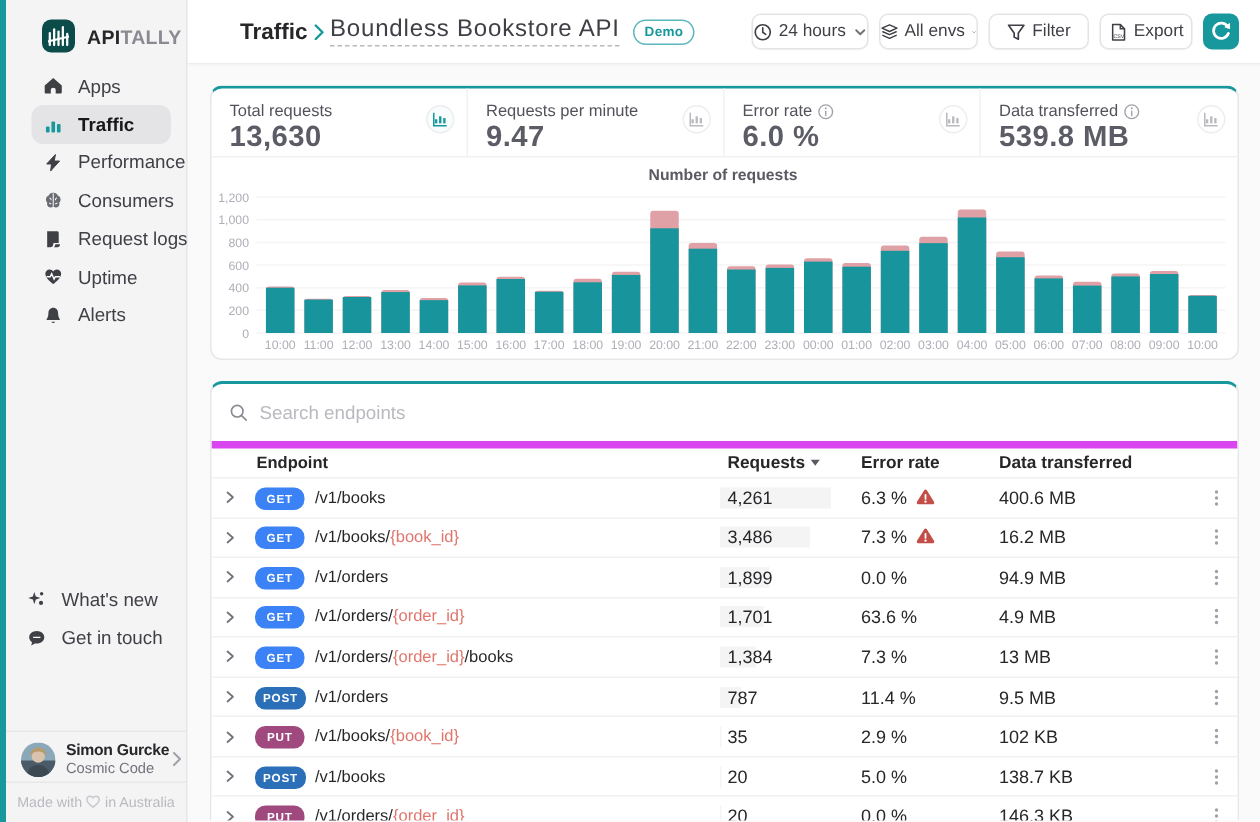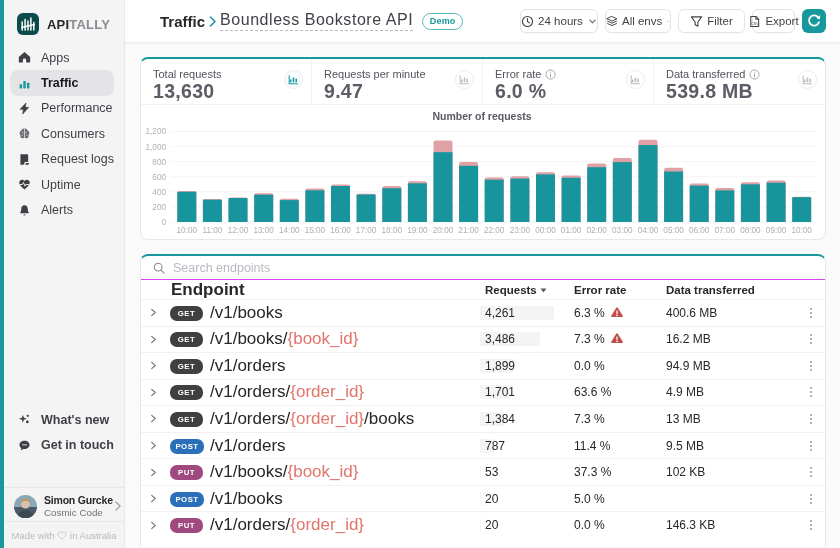--- a/index.html
+++ b/index.html
@@ -1,40 +1,40 @@
 <!DOCTYPE html>
 <html><head>
 <meta charset="utf-8">
 <style>
 * { margin:0; padding:0; box-sizing:border-box; }
 html,body { width:840px; height:548px; overflow:hidden; font-family:"Liberation Sans", sans-serif; background:#fafafa; }
 body { display:flex; }
 .stripe { position:fixed; left:0; top:0; width:4px; height:548px; background:#16989c; z-index:10; }
-.sidebar { width:125px; min-width:125px; height:548px; background:#f4f4f5; border-right:1px solid #e7e7ea; padding-left:4px; position:relative; }
+.sidebar { width:125px; min-width:125px; height:548px; background:#f4f4f5; border-right:1px solid #e7e7ea; padding-left:15px; position:relative; }
 .logo { display:flex; align-items:center; gap:8px; padding:13px 0 0 13px; height:35px; }
 .logobox { width:22px; height:22px; border-radius:6px; background:#0b4b49; display:flex; align-items:center; justify-content:center; }
 .logotext { font-size:13px; font-weight:bold; color:#27272a; letter-spacing:0.2px; }
 .logotext span { color:#8a8a93; font-weight:bold; }
 .nav { margin-top:10px; }
 .navitem { display:flex; align-items:center; height:25.4px; margin:0 10px 0 6px; padding-left:8px; border-radius:8px; color:#3f3f46; font-size:12.5px; white-space:nowrap; }
 .navitem svg { width:13px; height:13px; margin-right:10px; flex:none; }
 .navitem.sel { background:#e4e4e7; color:#18181b; font-weight:bold; }
-.navbottom { position:absolute; left:4px; right:0; top:407px;font-weight:bold; }
+.navbottom { position:absolute; left:4px; right:0; top:387px; }
 .profile { position:absolute; left:4px; right:0; top:487px; border-top:1px solid #e7e7ea; height:33px; display:flex; align-items:center; padding:4px 8px 0 10px; }
 .pname { font-size:10.5px; font-weight:bold; letter-spacing:-0.2px; color:#27272a; line-height:1.25; white-space:nowrap; }
 .pco { font-size:9.8px; color:#71717a; line-height:1.2; white-space:nowrap; }
 .madewith { position:absolute; left:4px; right:0; top:521px; border-top:1px solid #e7e7ea; text-align:center; font-size:9.5px; color:#b9b9c0; padding-top:8px; white-space:nowrap; }
 .main { flex:1; height:548px; display:flex; flex-direction:column; }
 .topbar { height:43px; background:#fff; border-bottom:1px solid #ededf0; display:flex; align-items:center; padding:0 16px 0 35px; box-shadow:0 1px 2px rgba(0,0,0,0.03); white-space:nowrap; }
 .crumb-a { font-size:15px; font-weight:bold; color:#27272a; }
 .crumb-sep { margin:0 4px 0 4px; }
 .crumb-b { font-size:16px; letter-spacing:0.55px; color:#3f3f46; border-bottom:1px dashed #b9b9c0; padding-bottom:1px; }
 .demo { margin-left:9px; font-size:9px; font-weight:bold; color:#16989c; border:1px solid #5bb7ba; border-radius:9px; padding:2.5px 6.5px; letter-spacing:0.2px; }
 .tb-right { margin-left:auto; display:flex; gap:7px; align-items:center; }
-.b1{width:78px;} .b2{width:66px; gap:3px; font-size:11px;} .b3{width:67px;} .b4{width:43px;}
+.b1{width:78px;} .b2{width:66px; gap:3px; font-size:11px;} .b3{width:67px;} .b4{width:62px;}
 .btn { height:24px; display:flex; align-items:center; justify-content:center; gap:4px; background:#fff; border:1px solid #e4e4e7; border-radius:6px; font-size:11.5px; color:#3f3f46; box-shadow:0 1px 1px rgba(0,0,0,0.02); white-space:nowrap; flex:none; }
 .btn svg { width:13px; height:13px; }
 .btn .chev { width:9px; height:9px; margin-left:1px; }
 .refresh { width:24px; height:24px; border-radius:6px; background:#16989c; display:flex; align-items:center; justify-content:center; }
 .content { padding:14px 16px 0 15px; }
 .card { background:#fff; border:1px solid #e7e7ea; border-top:2px solid #16989c; border-radius:8px; }
 .card1 { height:183px; position:relative; }
 .metrics { display:flex; height:46px; border-bottom:1px solid #f1f1f3; }
 .mcell { width:171px; padding:9px 12px 0 12px; border-right:1px solid #f1f1f3; position:relative; }
 .mcell:last-child { border-right:none; }
@@ -328,32 +328,32 @@
 <path d="M625.6 117.0 V77.6 Q625.6 75.6 627.6 75.6 H642.6 Q644.6 75.6 644.6 77.6 V117.0 Z" fill="#e0a1a6"></path>
 <rect x="625.6" y="77.7" width="19" height="39.3" fill="#17949c"></rect>
 <text x="635.1" y="127.5" text-anchor="middle" font-size="8.2" fill="#aeafb7" font-family="Liberation Sans">09:00</text>
 <path d="M651.2 117.0 V93.7 Q651.2 91.7 653.2 91.7 H668.2 Q670.2 91.7 670.2 93.7 V117.0 Z" fill="#e0a1a6"></path>
 <rect x="651.2" y="92.2" width="19" height="24.8" fill="#17949c"></rect>
 <text x="660.7" y="127.5" text-anchor="middle" font-size="8.2" fill="#aeafb7" font-family="Liberation Sans">10:00</text>
 </svg>
     </div>
     <style>
 .card2 { margin-top:14px; border-bottom:none; border-bottom-left-radius:0; border-bottom-right-radius:0; height:293px; overflow:hidden; }
-.search { height:24px; display:flex; align-items:center; padding:0 12px; border-bottom:1px solid #d946ef; color:#b9b9c0; font-size:12.5px; gap:8px; }
+.search { height:43px; display:flex; align-items:center; padding:0 12px; border-bottom:5px solid #d946ef; color:#b9b9c0; font-size:12.5px; gap:8px; }
 .thead { display:flex; height:19px; align-items:center; font-size:11.5px; font-weight:bold; color:#27272a; }
 .trow { display:flex; height:26.55px; align-items:center; border-top:1px solid #f1f1f3; font-size:12px; color:#27272a; position:relative; }
 .c-exp { width:25px; display:flex; justify-content:center; }
 .c-badge { width:44px; }
-.c-path { width:260px; font-size:17px; }
+.c-path { width:260px; font-size:11px; }
 .c-req { width:95px; padding-left:15px; position:relative; }
 .c-err { width:92px; padding-left:9px; }
 .c-data { width:140px; padding-left:9px; }
 .c-dots { margin-left:auto; width:28px; display:flex; justify-content:center; }
 .badge { display:inline-block; font-size:7.8px; font-weight:bold; color:#fff; border-radius:7px; padding:3px 0; letter-spacing:0.5px; text-align:center; margin-left:4px; }
-.b-get { background:#404040; width:33px; }
+.b-get { background:#3b82f6; width:33px; }
 .b-post { background:#2a6fb8; width:34px; }
 .b-put { background:#a0497e; width:33px; }
 .param { color:#e0756b; }
 .reqbar { position:absolute; left:10px; top:0; bottom:0; background:#f4f4f5; z-index:0; }
 .rv { position:relative; z-index:1; }
 .warn { margin-left:6px; vertical-align:-1px; }
 </style>
 <div class="card card2">
 <div class="search"><svg width="12" height="12" viewBox="0 0 14 14" fill="none" stroke="#8a8a93" stroke-width="1.3">
             <circle cx="6" cy="6" r="4.5"></circle>
@@ -491,41 +491,42 @@
           </div>
         </div>
 <div class="trow">
           <div class="c-exp">
             <svg width="9" height="9" viewBox="0 0 10 10">
               <path d="M3 1.5 L7 5 L3 8.5" stroke="#71717a" stroke-width="1.3" fill="none" stroke-linecap="round" stroke-linejoin="round"></path>
             </svg>
           </div>
           <div class="c-badge"><span class="badge b-put">PUT</span></div>
           <div class="c-path">/v1/books/<span class="param">{book_id}</span></div>
-          <div class="c-req"><div class="reqbar" style="width:1px;"></div><span class="rv">53</span></div>
-          <div class="c-err">37.3 %</div>
+          <div class="c-req"><div class="reqbar" style="width:1px;"></div><span class="rv">35</span></div>
+          <div class="c-err">2.9 %</div>
           <div class="c-data">102 KB</div>
           <div class="c-dots">
             <svg width="4" height="12" viewBox="0 0 4 12">
               <circle cx="2" cy="2" r="1.1" fill="#9ca0a8"></circle>
               <circle cx="2" cy="6" r="1.1" fill="#9ca0a8"></circle>
               <circle cx="2" cy="10" r="1.1" fill="#9ca0a8"></circle>
             </svg>
           </div>
         </div>
 <div class="trow">
           <div class="c-exp">
             <svg width="9" height="9" viewBox="0 0 10 10">
               <path d="M3 1.5 L7 5 L3 8.5" stroke="#71717a" stroke-width="1.3" fill="none" stroke-linecap="round" stroke-linejoin="round"></path>
             </svg>
           </div>
           <div class="c-badge"><span class="badge b-post">POST</span></div>
           <div class="c-path">/v1/books</div>
           <div class="c-req"><div class="reqbar" style="width:1px;"></div><span class="rv">20</span></div>
           <div class="c-err">5.0 %</div>
+          <div class="c-data">138.7 KB</div>
           <div class="c-dots">
             <svg width="4" height="12" viewBox="0 0 4 12">
               <circle cx="2" cy="2" r="1.1" fill="#9ca0a8"></circle>
               <circle cx="2" cy="6" r="1.1" fill="#9ca0a8"></circle>
               <circle cx="2" cy="10" r="1.1" fill="#9ca0a8"></circle>
             </svg>
           </div>
         </div>
 <div class="trow">
           <div class="c-exp">

